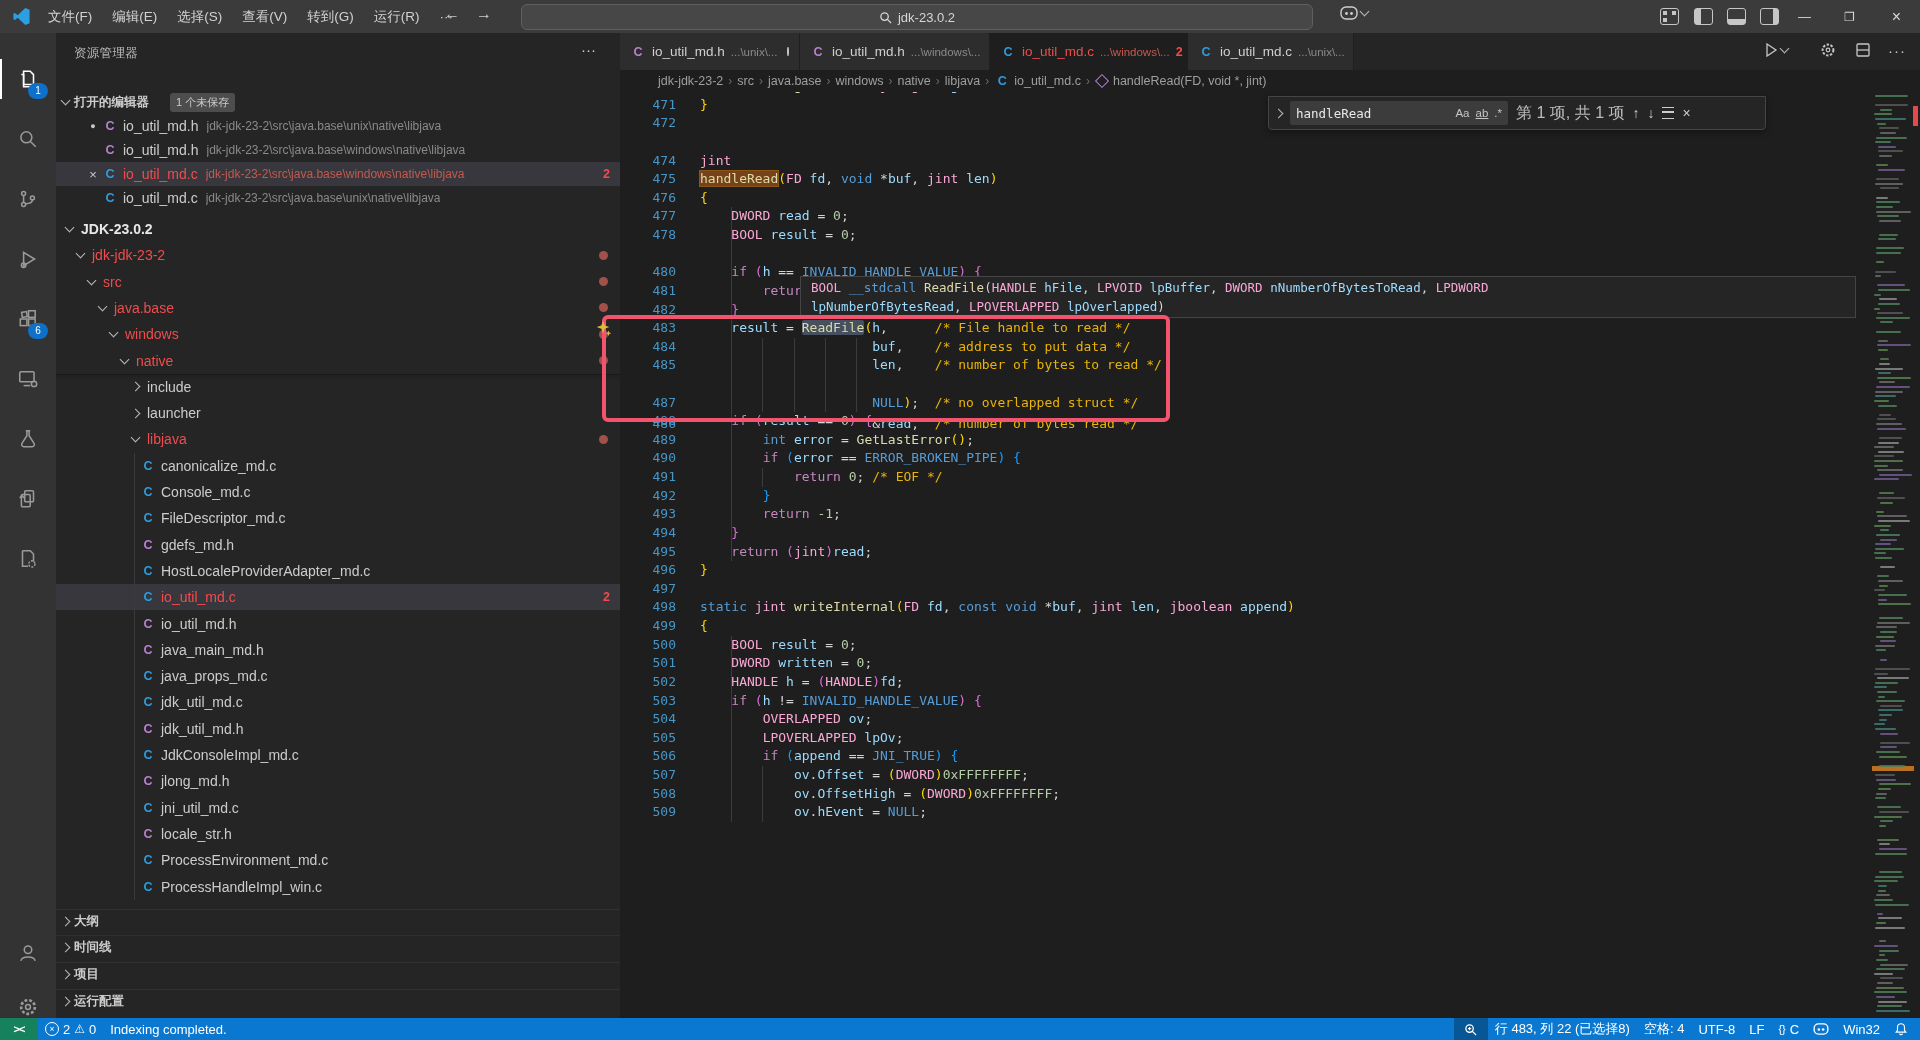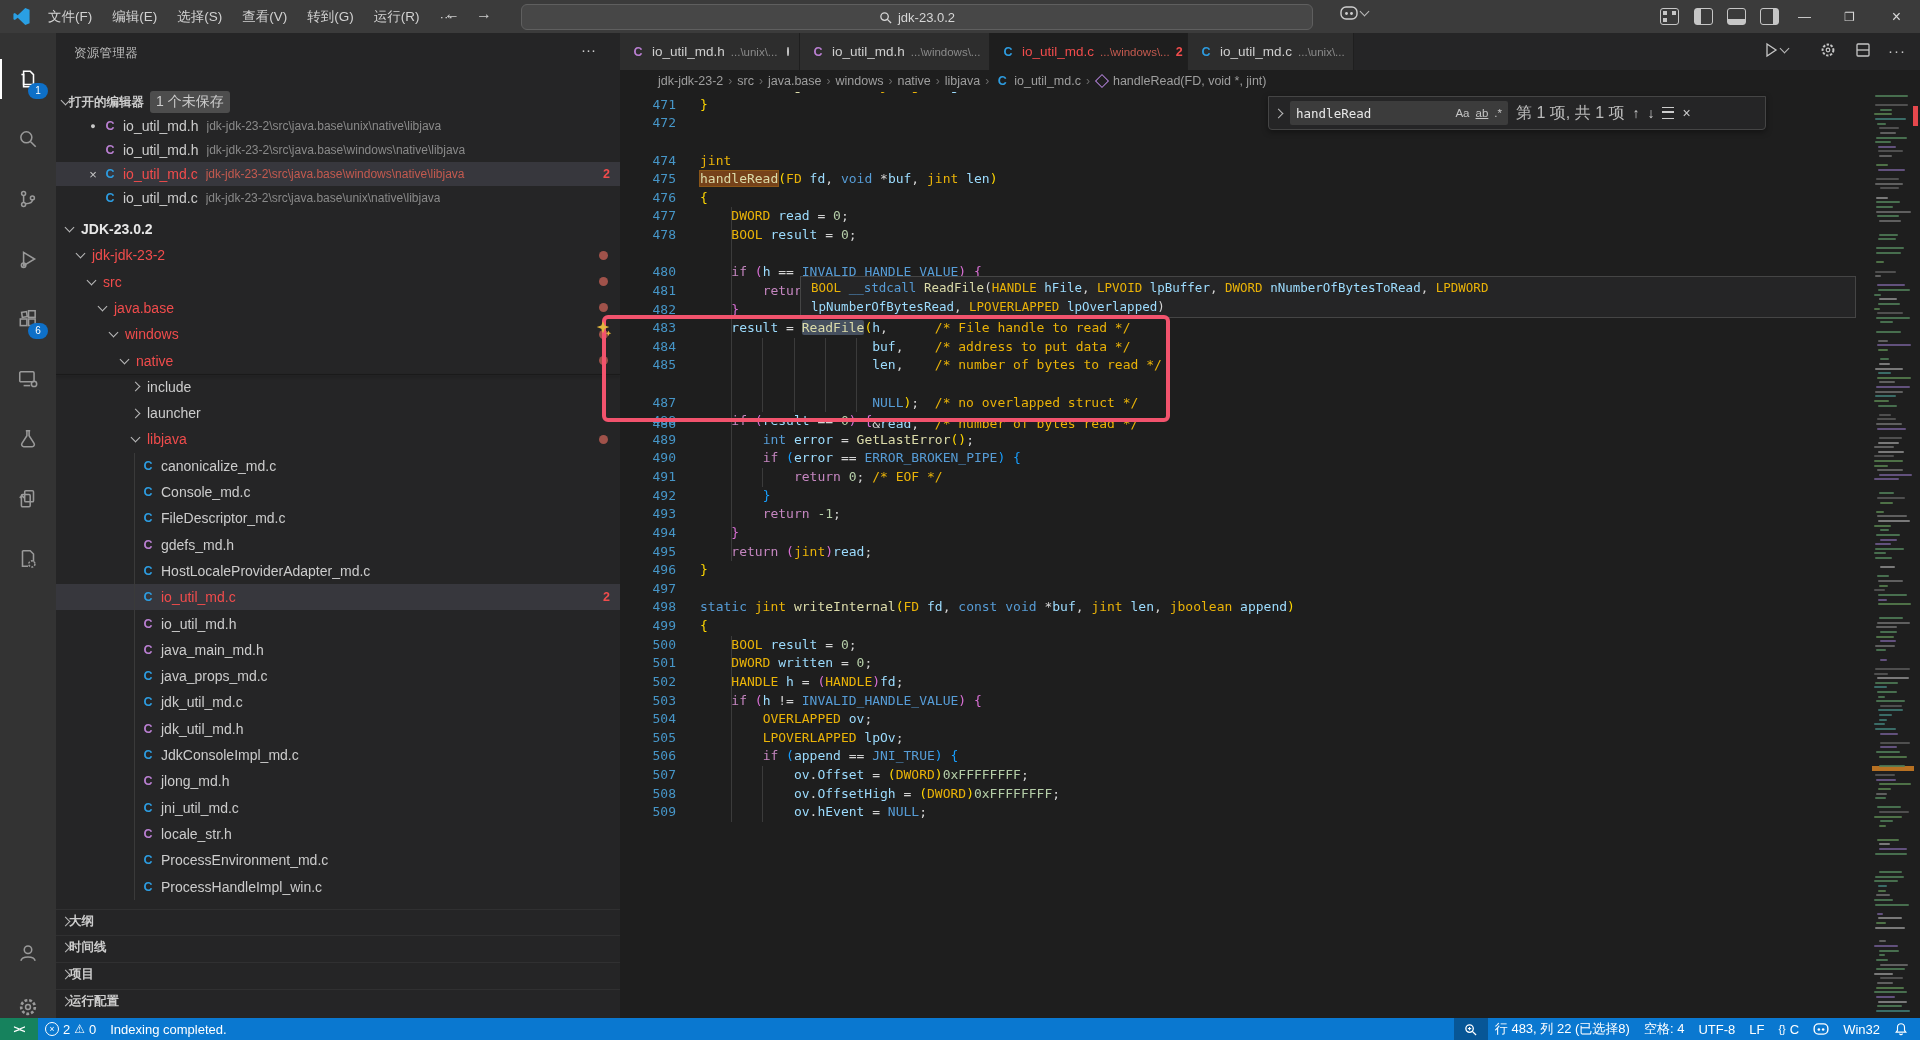--- a/index.html
+++ b/index.html
@@ -24,25 +24,25 @@
   .act-item svg{stroke:#9a9a9a;fill:none;stroke-width:1.4;}
   .act-item.active svg{stroke:#ffffff;}
   .act-item.active::before{content:"";position:absolute;left:0;top:4px;bottom:4px;width:2px;background:#ffffff;}
   .act-badge{position:absolute;right:8px;bottom:4px;min-width:16px;height:16px;border-radius:9px;background:#0e70c8;
     color:#fff;font-size:10px;line-height:16px;text-align:center;padding:0 2px;}
   
   #sidebar{position:absolute;left:56px;top:33px;width:564px;height:985px;background:#252526;z-index:9;overflow:hidden;}
   #sb-title{position:absolute;left:18px;top:12px;font-size:12.5px;color:#bbbbbb;letter-spacing:.3px;}
   #sb-more{position:absolute;right:24px;top:8px;color:#cccccc;font-size:15px;}
   .sect-head{position:absolute;left:0;right:0;height:24px;display:flex;align-items:center;font-size:12.5px;
-    font-weight:bold;color:#cccccc;padding-left:6px;box-sizing:border-box;border-top:1px solid #303031;}
+    font-weight:bold;color:#cccccc;gap:5px;padding-left:6px;box-sizing:border-box;border-top:1px solid #303031;}
   .chev{display:inline-block;width:6px;height:6px;border-right:1.4px solid #bbb;border-bottom:1.4px solid #bbb;}
   .chev.down{transform:rotate(45deg);margin-top:-3px;}
   .chev.right{transform:rotate(-45deg);}
-  .oe-badge{background:#4d4d4d;color:#cccccc;font-weight:normal;font-size:14px;border-radius:3px;padding:2px 6px;margin-left:6px;}
+  .oe-badge{background:#4d4d4d;color:#cccccc;font-weight:normal;font-size:11px;border-radius:3px;padding:2px 6px;margin-left:16px;}
   .row{position:absolute;left:0;right:0;display:flex;align-items:center;font-size:14px;color:#cccccc;cursor:default;}
   .row.sel{background:#37373d;}
   .row .mark{width:18px;text-align:center;flex:none;color:#c8c8c8;font-size:13px;}
   .cicon{font-weight:bold;font-size:12.5px;font-family:"Liberation Sans",sans-serif;flex:none;width:16px;text-align:center;}
   .c-blue{color:#2d9ce0;} .c-purple{color:#b97fd1;}
   .fname{margin-left:5px;white-space:nowrap;}
   .fpath{margin-left:8px;font-size:12px;color:#8a8a8a;white-space:nowrap;overflow:hidden;}
   .err{color:#f14c4c !important;} .errdim{color:#c45a4f !important;}
   .tree-dot{position:absolute;right:12px;width:9px;height:9px;border-radius:50%;background:#a0524a;}
   .tree-badge{position:absolute;right:10px;color:#f14c4c;font-size:12.5px;font-weight:bold;}
@@ -62,21 +62,21 @@
   #breadcrumb{position:absolute;left:0;top:37px;right:0;height:22px;display:flex;align-items:center;
     padding-left:38px;font-size:12.5px;color:#9f9f9f;gap:4px;background:#1e1e1e;}
   .bc-sep{color:#6a6a6a;font-size:12px;padding:0 1px;}
   .bc-item{display:flex;align-items:center;gap:4px;white-space:nowrap;}
   .method-ic{display:inline-block;width:8px;height:8px;border:1.3px solid #b180d7;transform:rotate(45deg);margin:0 2px;}
   #code{position:absolute;left:0;top:59px;right:0;bottom:0;overflow:hidden;}
   .cl{position:absolute;left:0;right:0;height:19px;white-space:pre;
     font-family:"DejaVu Sans Mono","Liberation Mono",monospace;font-size:13px;line-height:18.6px;}
   .cl .gut{display:inline-block;width:56px;text-align:right;color:#4696c8;}
   .cl .src{padding-left:24px;}
-  .tk-k{color:#569cd6}.tk-c{color:#c586c0}.tk-t{color:#eab308}.tk-f{color:#dcdcaa}.tk-v{color:#9cdcfe}
+  .tk-k{color:#569cd6}.tk-c{color:#c586c0}.tk-t{color:#f9a8d4}.tk-f{color:#dcdcaa}.tk-v{color:#9cdcfe}
   .tk-n{color:#b5cea8}.tk-cm{color:#eab308}.tk-p{color:#d4d4d4}
   .tk-b1{color:#ffd700}.tk-b2{color:#da70d6}.tk-b3{color:#179fff}
   .tk-fm{color:#dcdcaa;background:#76421a;outline:1px solid #8a5517;}
   .tk-sel{color:#dcdcaa;background:#46505f;border-radius:2px;}
   .guide{position:absolute;width:1px;background:#3b3b3b;}
   
   #tooltip{position:absolute;left:180px;top:243px;width:1056px;height:42px;background:#252526;
     border:1px solid #454545;box-sizing:border-box;z-index:5;padding:2px 10px;
     font-family:"DejaVu Sans Mono","Liberation Mono",monospace;font-size:12.5px;line-height:18.5px;white-space:pre;overflow:hidden;}
   

